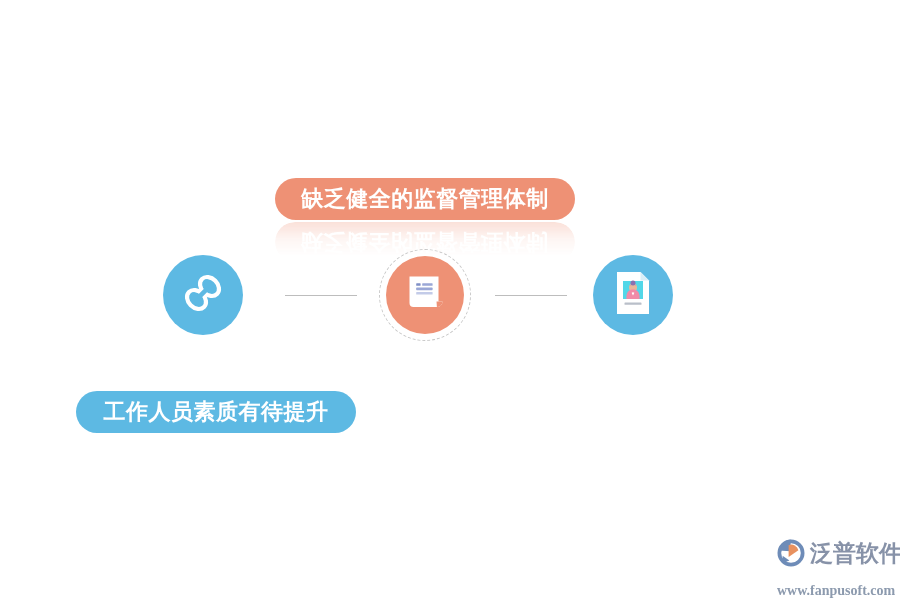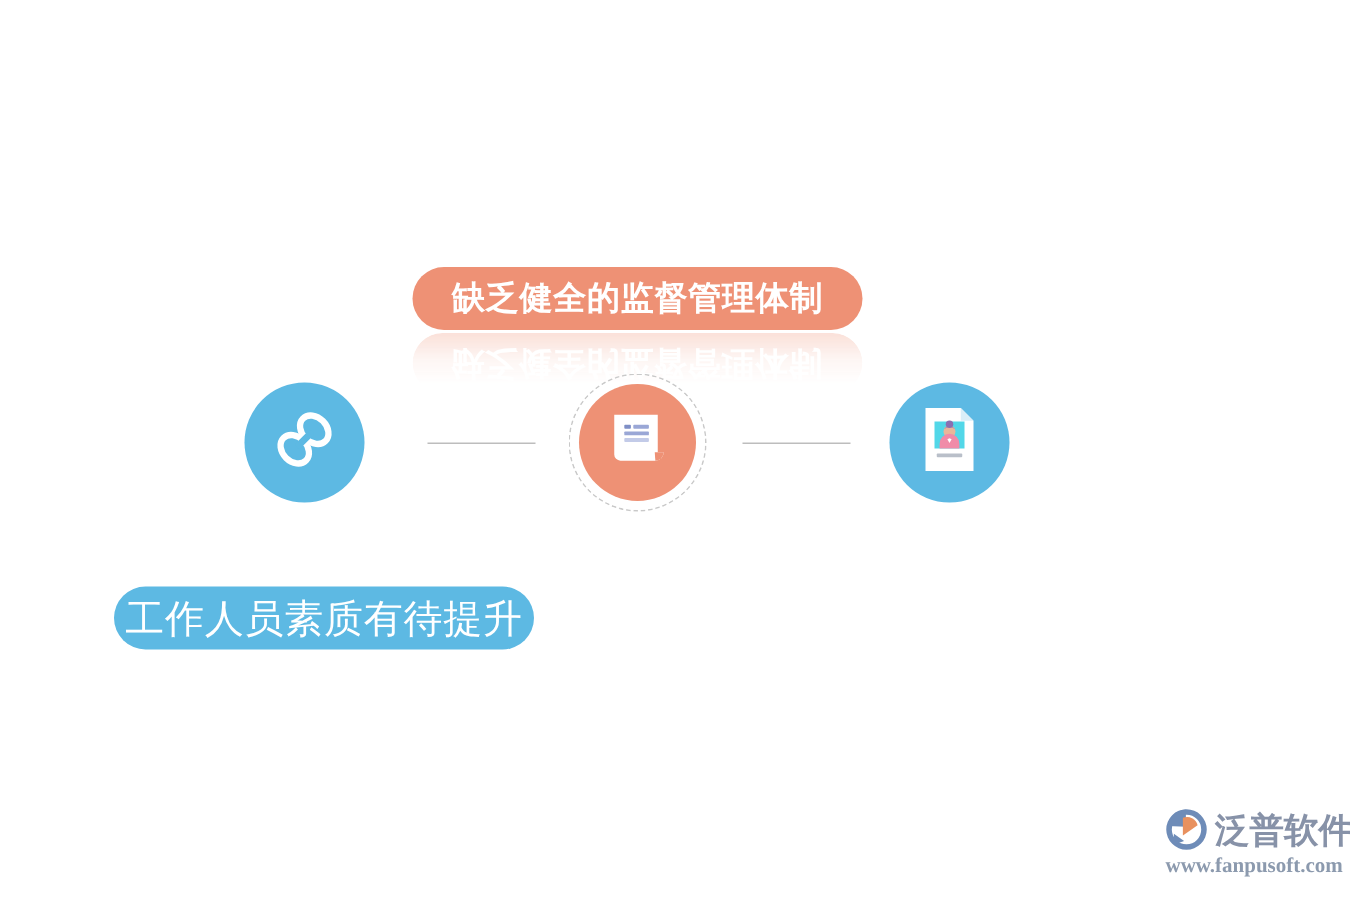--- a/index.html
+++ b/index.html
@@ -129,22 +129,22 @@
     height: 42px;
     border-radius: 21px;
     background: #5DB9E3;
     display: flex;
     align-items: center;
     justify-content: center;
     z-index: 5;
   }
   .bottom-pill .pill-text {
     color: #ffffff;
-    font-size: 26px;
-    font-weight: normal;
+    font-size: 22px;
+    font-weight: bold;
     letter-spacing: 0.5px;
     line-height: 1;
     white-space: nowrap;
   }
   .bottom-pill.left  { left: 76px;  top: 391px; width: 280px; }
   .bottom-pill.right { left: 524px; top: 391px; width: 272px; }
 
   
   .logo {
     position: absolute;
@@ -167,21 +167,21 @@
   }
   .logo-name {
     color: #8792A8;
     font-size: 23px;
     font-weight: bold;
     line-height: 1;
     letter-spacing: 0px;
     white-space: nowrap;
   }
   .logo-url {
-    margin-top: 3px;
+    margin-top: 16px;
     margin-left: 1px;
     color: #8C9AAE;
     font-family: "Liberation Serif", "DejaVu Serif", serif;
     font-size: 14px;
     font-weight: bold;
     line-height: 1;
     white-space: nowrap;
   }
 </style>
 </head>

